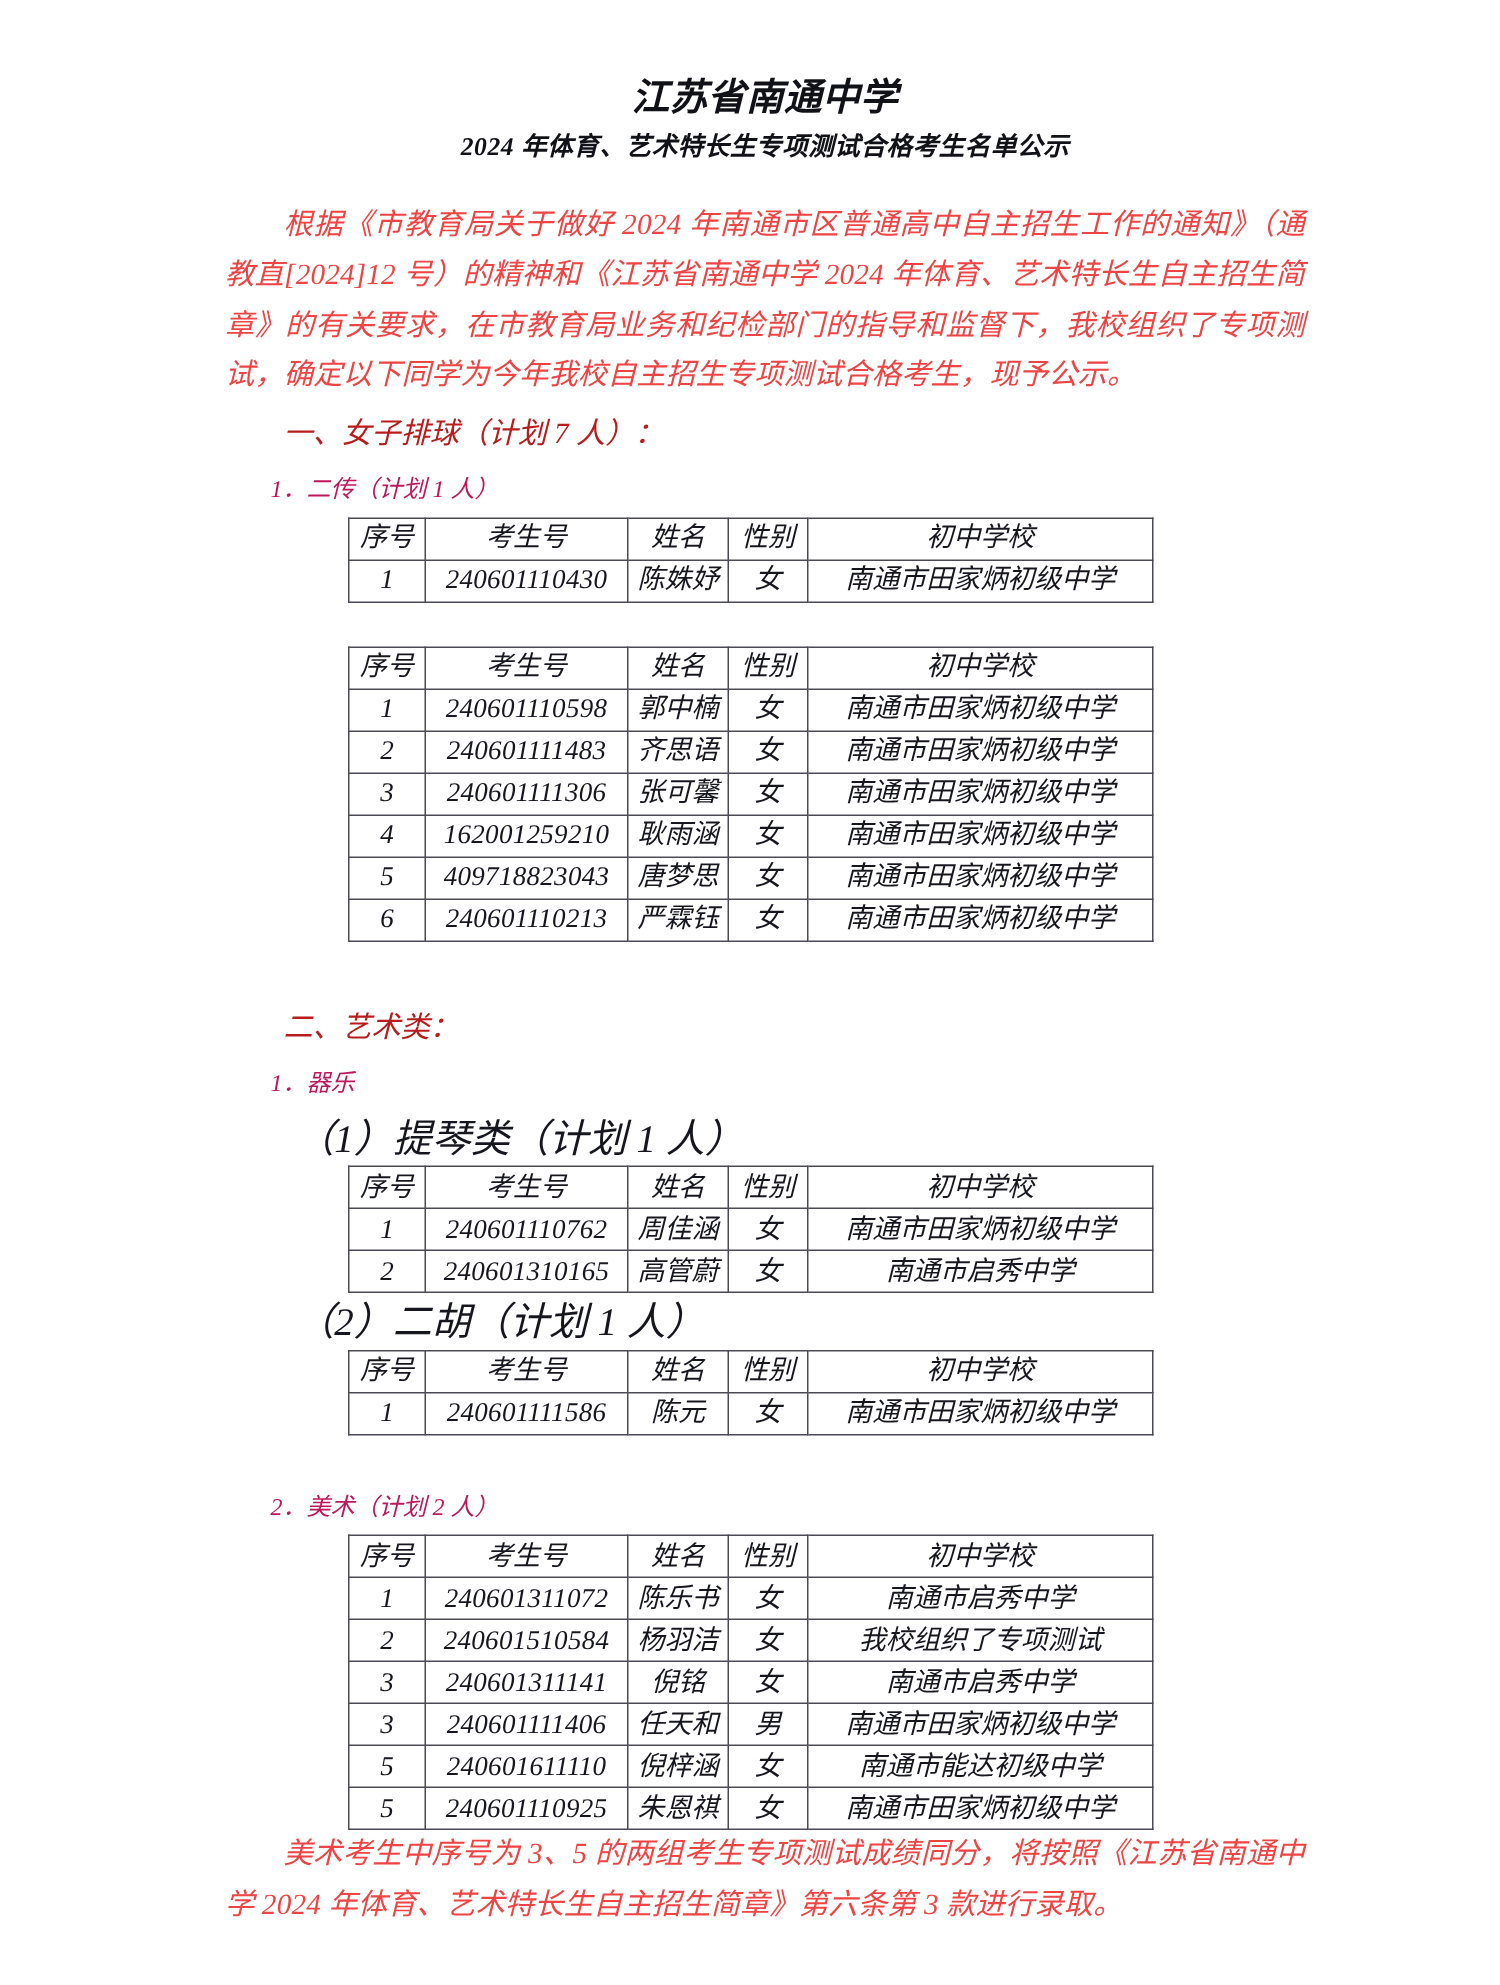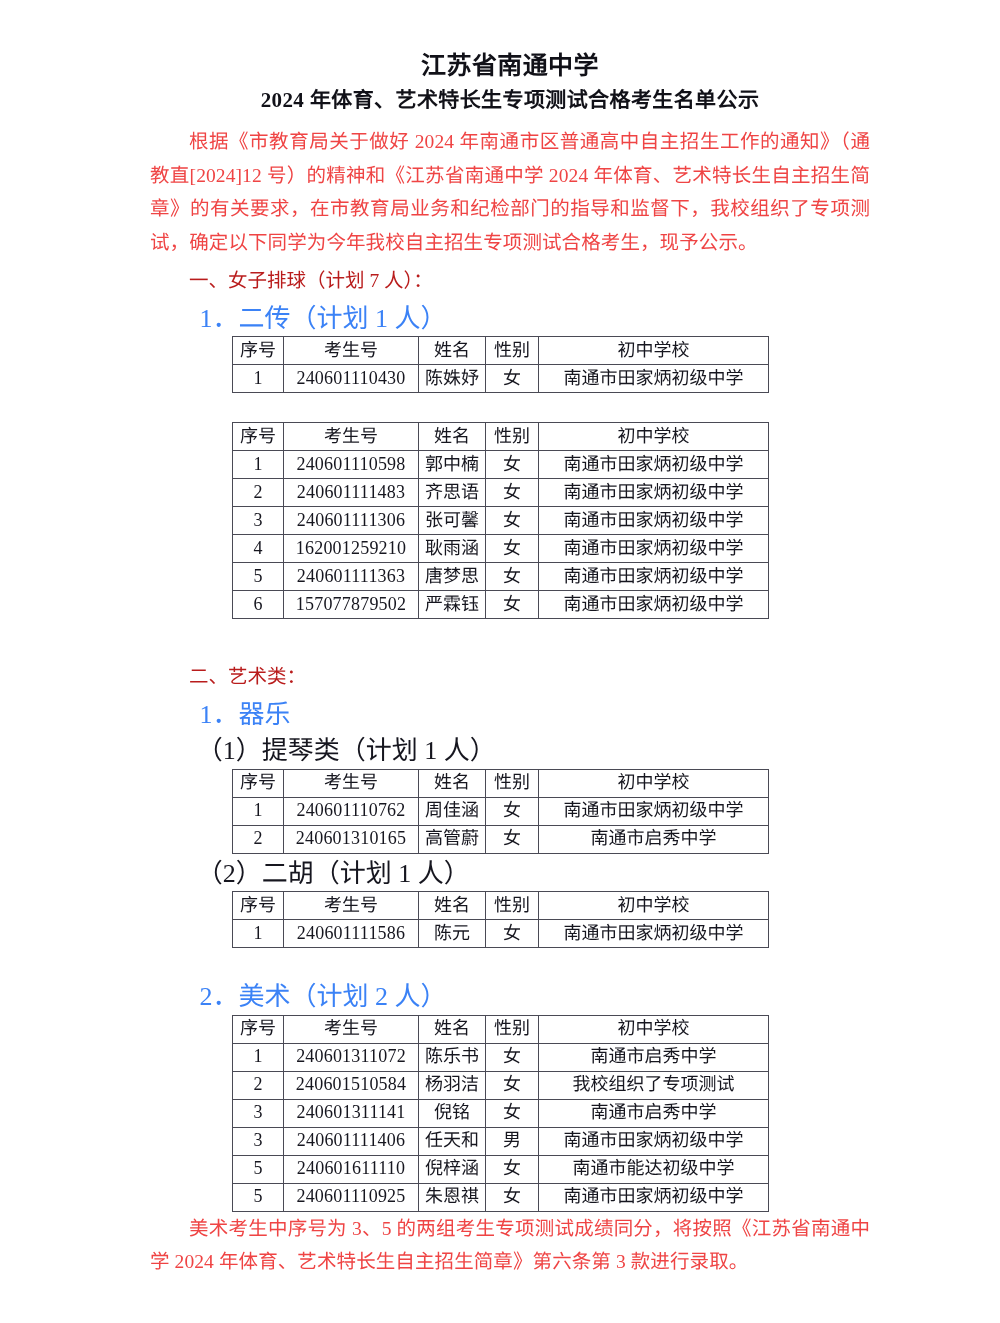--- a/index.html
+++ b/index.html
@@ -20,38 +20,39 @@
     width: 1000px;
     height: 1323px;
     box-sizing: border-box;
     padding: 0;
   }
   .content {
     position: absolute;
     left: 150px;
     top: 48px;
     width: 720px;
+    font-style: italic;
   }
 
   
   .doc-title-1,
   .doc-title-2 {
     text-align: center;
     font-weight: bold;
     color: #111118;
     line-height: 1.42;
     letter-spacing: 0.4px;
   }
   .doc-title-1 {
     font-size: 25px;
     margin: 0 0 2px 0;
   }
   .doc-title-2 {
-    font-size: 21px;
-    margin: 0 0 10px 0;
+    font-size: 17px;
+    margin: 0 0 24px 0;
   }
 
   
   .para {
     font-size: 19.5px;
     line-height: 33.5px;
     text-align: justify;
     text-justify: inter-ideograph;
     text-indent: 2em;
     margin: 0;
@@ -61,25 +62,25 @@
 
   
   .h-level1 {
     font-size: 19.5px;
     line-height: 33.5px;
     margin: 5px 0 0 0;
     text-indent: 2em;
     color: #b91c1c;
   }
   .h-level2 {
-    font-size: 26px;
+    font-size: 16px;
     line-height: 33.5px;
     margin: 4px 0 1px 0;
     text-indent: 1.9em;
-    color: #3b82f6;
+    color: #be185d;
   }
   .h-level3 {
     font-size: 26px;
     line-height: 33.5px;
     margin: 3px 0 1px 0;
     text-indent: 1.8em;
     color: #16161f;
   }
 
   
@@ -209,28 +210,28 @@
           </tr>
           <tr>
             <td>4</td>
             <td class="num">162001259210</td>
             <td>耿雨涵</td>
             <td>女</td>
             <td>南通市田家炳初级中学</td>
           </tr>
           <tr>
             <td>5</td>
-            <td class="num">240601111363</td>
+            <td class="num">409718823043</td>
             <td>唐梦思</td>
             <td>女</td>
             <td>南通市田家炳初级中学</td>
           </tr>
           <tr>
             <td>6</td>
-            <td class="num">157077879502</td>
+            <td class="num">240601110213</td>
             <td>严霖钰</td>
             <td>女</td>
             <td>南通市田家炳初级中学</td>
           </tr>
         </tbody>
       </table>
     </div>
 
     <div class="gap-lg"></div>
 

